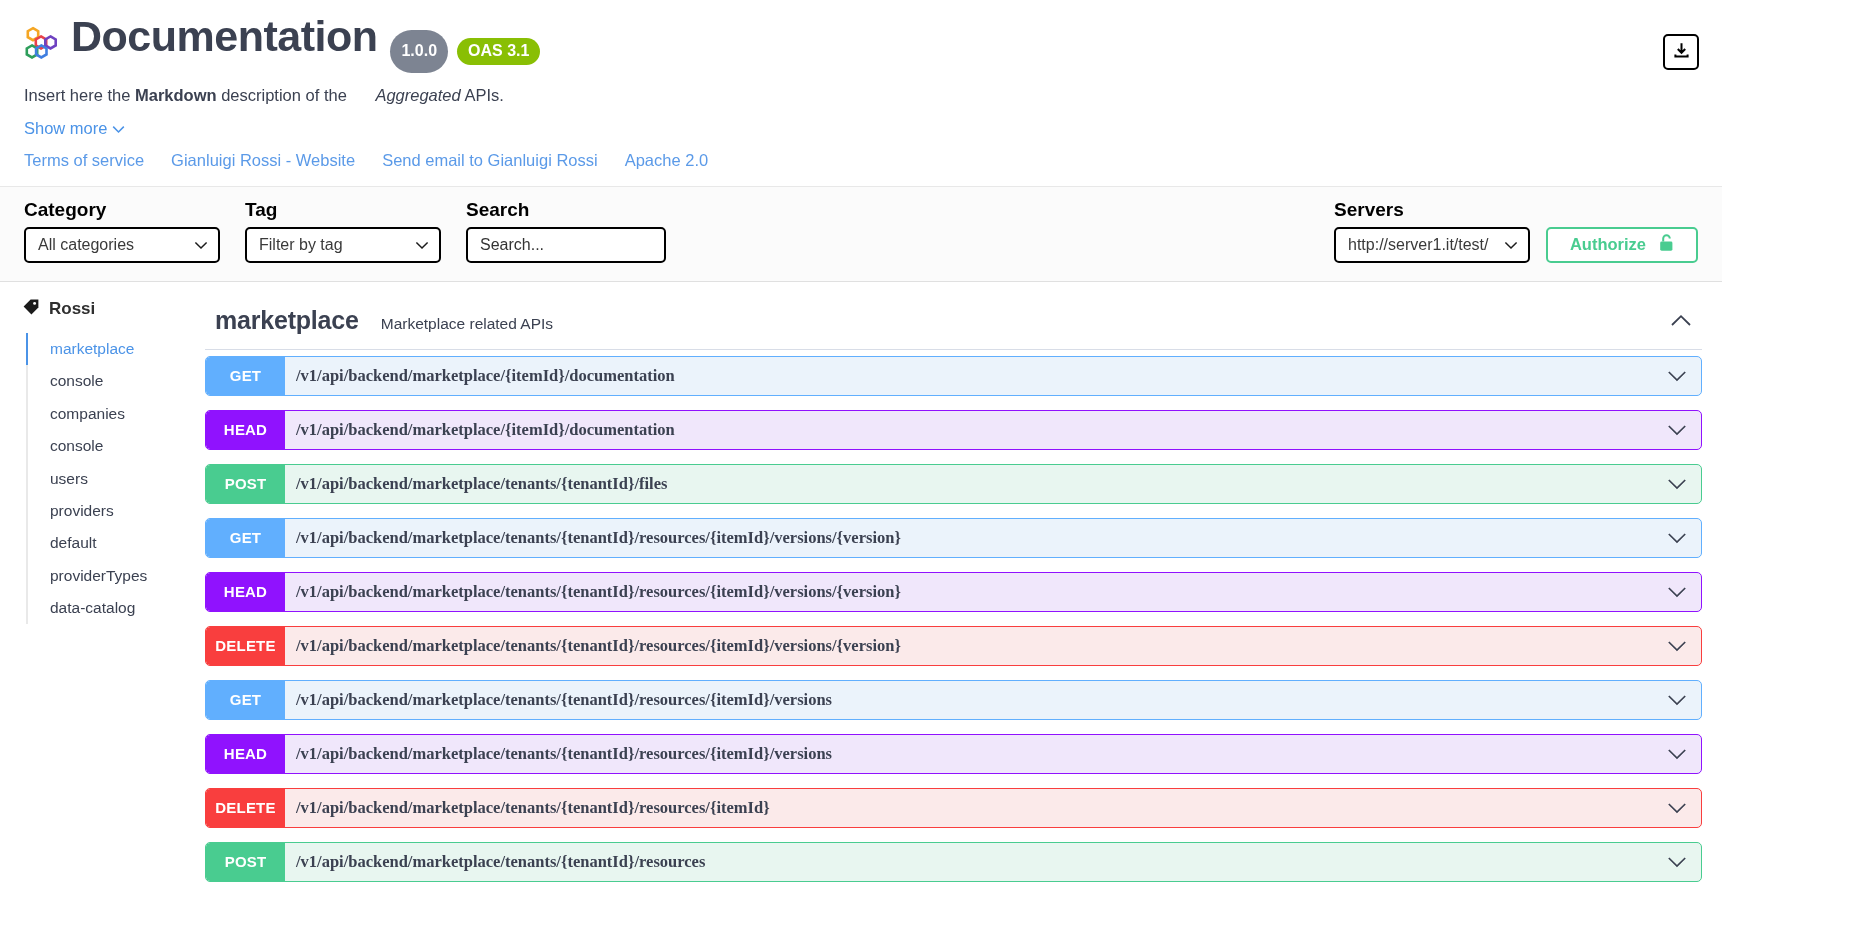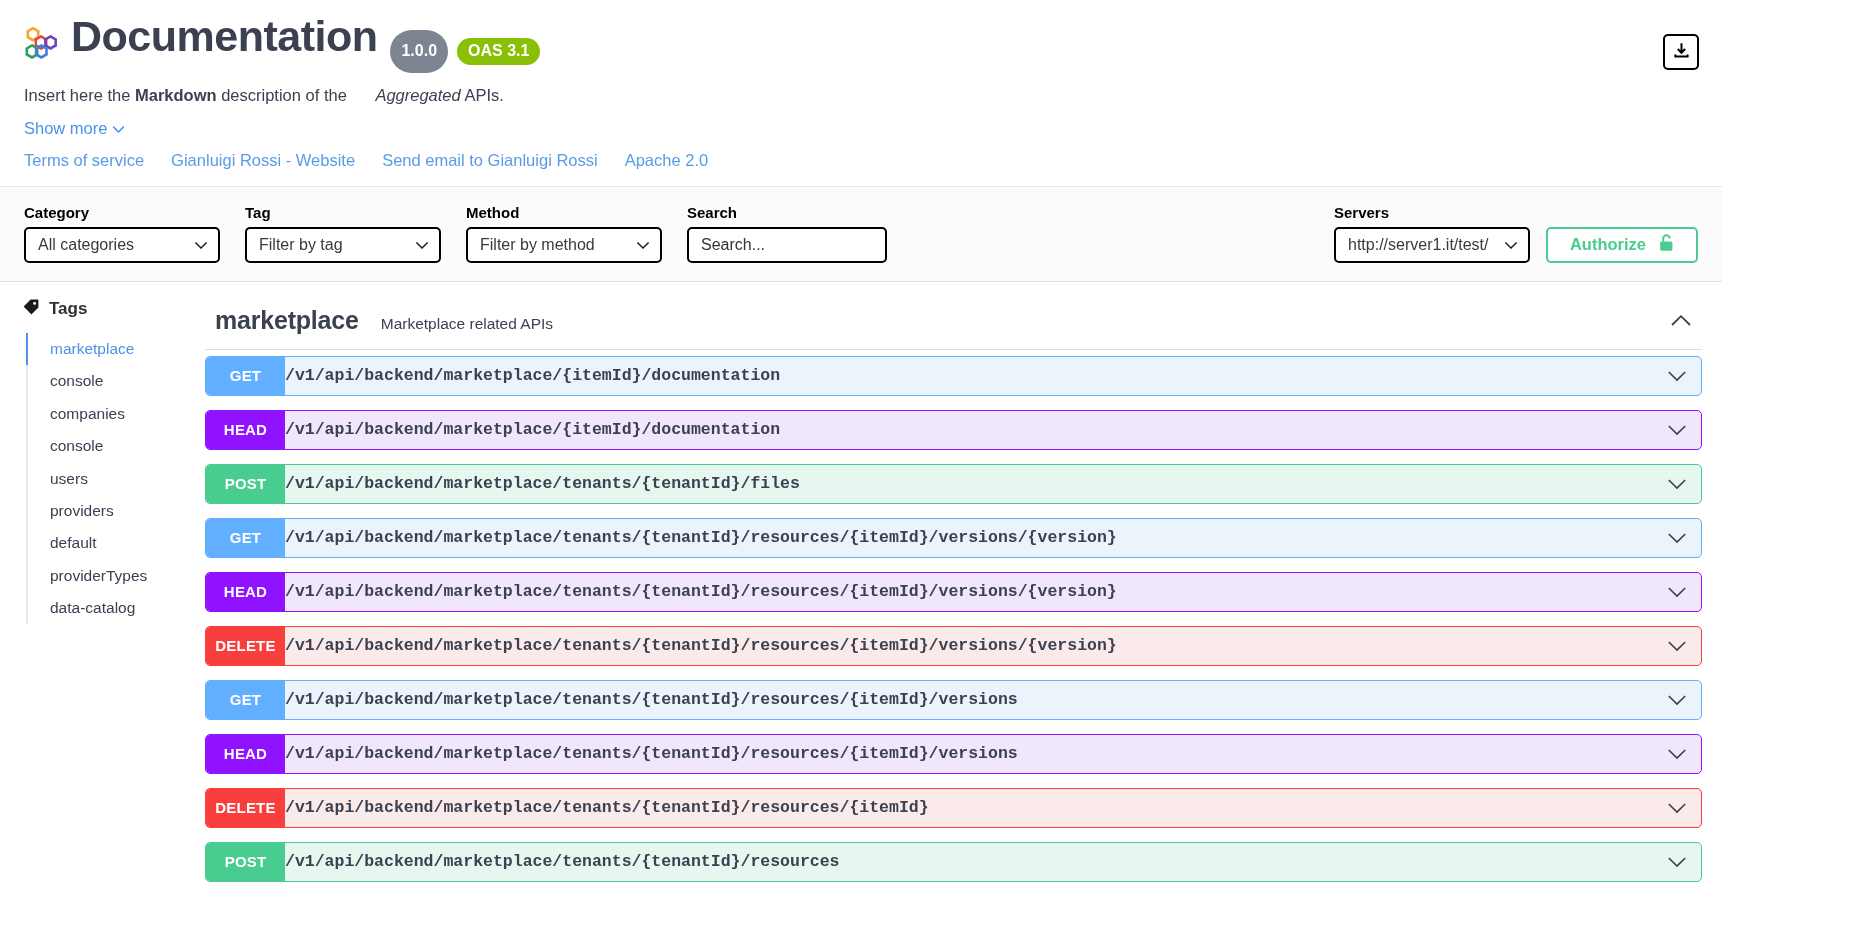--- a/index.html
+++ b/index.html
@@ -90,21 +90,21 @@
     border-bottom: 1px solid #e0e0e0;
     background: #fbfbfb;
     padding: 16px 24px 18px 24px;
     display: flex;
     align-items: flex-end;
     gap: 25px;
     height: 96px;
   }
   .field { display: flex; flex-direction: column; gap: 5px; }
   .field-label {
-    font-size: 15px;
+    font-size: 19px;
     font-weight: bold;
     color: #000;
     line-height: 1.2;
   }
   .ctrl {
     position: relative;
     height: 36px;
     border: 2px solid #000;
     border-radius: 5px;
     background: #fff;
@@ -225,21 +225,22 @@
     height: 100%;
     display: flex; align-items: center; justify-content: center;
     color: #fff;
     font-size: 15px;
     font-weight: bold;
     border-radius: 4px 0 0 4px;
     font-family: "Liberation Sans", sans-serif;
     letter-spacing: 0.2px;
   }
   .op-path {
-    font-family: Liberation Mono, monospace;
+    margin-left: 11px;
+    font-family: Liberation Serif, serif;
     font-size: 16.5px;
     font-weight: bold;
     color: #3b4151;
     white-space: nowrap;
   }
   .op-chev {
     margin-left: auto;
     padding-right: 14px;
     display: flex; align-items: center;
   }
@@ -325,31 +326,20 @@
       <div class="ctrl w-tag">
         <span class="val">Filter by tag</span>
         <span class="sel-chev">
           <svg width="14" height="9" viewBox="0 0 14 9">
               <path d="M1.4 1.5 L7 7 L12.6 1.5" fill="none" stroke="#1b1b1b" stroke-width="1.5"></path>
             </svg>
         </span>
       </div>
     </div>
 
-    <div class="field">
-      <span class="field-label">Method</span>
-      <div class="ctrl w-method">
-        <span class="val">Filter by method</span>
-        <span class="sel-chev">
-          <svg width="14" height="9" viewBox="0 0 14 9">
-              <path d="M1.4 1.5 L7 7 L12.6 1.5" fill="none" stroke="#1b1b1b" stroke-width="1.5"></path>
-            </svg>
-        </span>
-      </div>
-    </div>
 
     <div class="field">
       <span class="field-label">Search</span>
       <div class="ctrl w-search">
         <span class="val ph">Search...</span>
       </div>
     </div>
 
     <div class="spacer"></div>
 
@@ -381,21 +371,21 @@
   <div class="body-area">
 
     <div class="sidebar">
       <div class="tags-head">
         <span>
           <svg width="18" height="18" viewBox="0 0 18 18">
             <path d="M1.6 8.6 L8.6 1.6 L16.4 1.6 L16.4 9.4 L9.4 16.4 Z" fill="#1b1b1b"></path>
             <circle cx="12.6" cy="5.4" r="1.45" fill="#fff"></circle>
           </svg>
         </span>
-        <span>Tags</span>
+        <span>Rossi</span>
       </div>
       <div class="tag-list">
         <div class="tag-item active">marketplace</div>
         <div class="tag-item">console</div>
         <div class="tag-item">companies</div>
         <div class="tag-item">console</div>
         <div class="tag-item">users</div>
         <div class="tag-item">providers</div>
         <div class="tag-item">default</div>
         <div class="tag-item">providerTypes</div>

